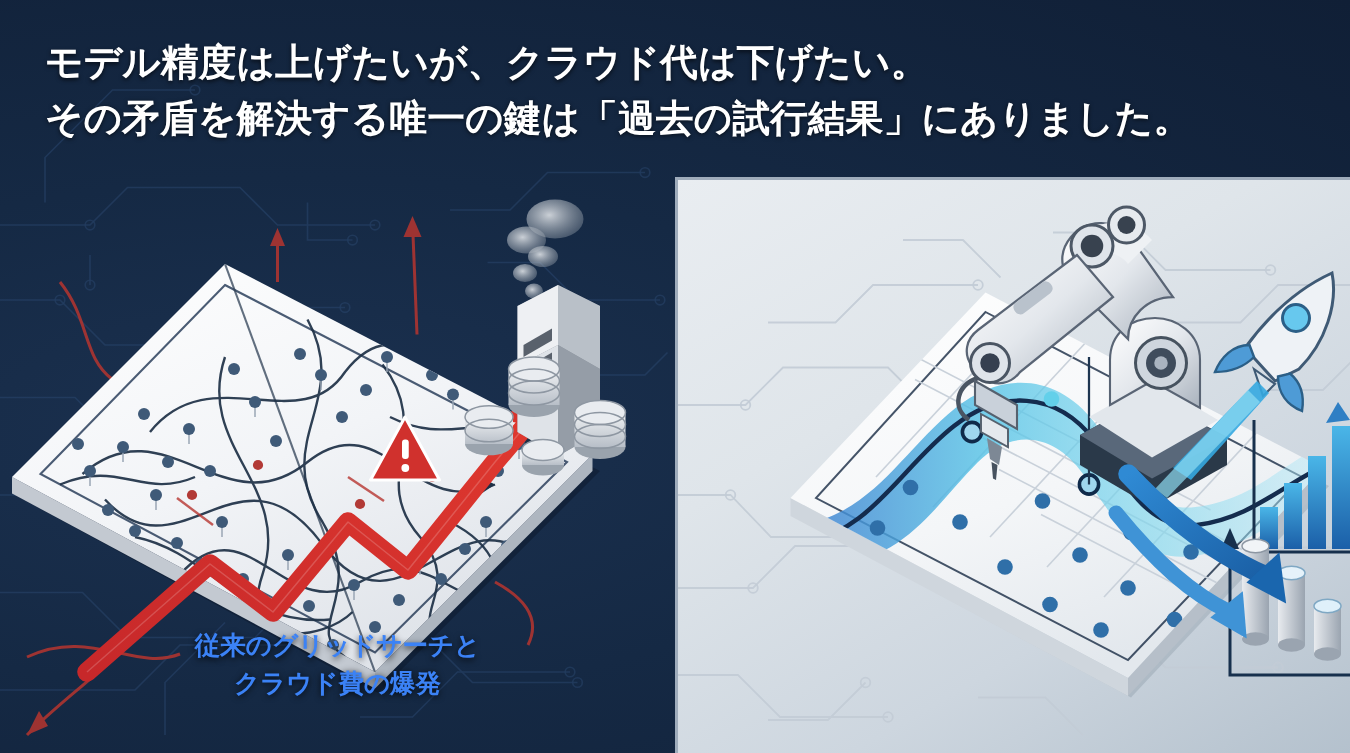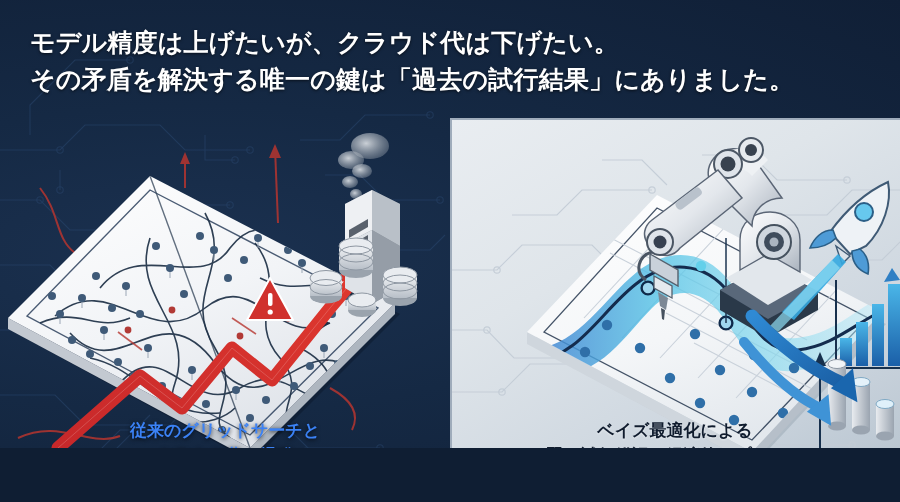--- a/index.html
+++ b/index.html
@@ -1,18 +1,18 @@
 <!DOCTYPE html>
 <html><head>
 <meta charset="utf-8">
 <style>
   html,body{margin:0;padding:0;background:#0f1e33;}
   *{box-sizing:border-box;}
   .stage{
-    position:relative;width:900px;height:448px;overflow:hidden;
+    position:relative;width:900px;height:502px;overflow:hidden;
     font-family:"Liberation Sans","DejaVu Sans",sans-serif;
     background:#13253f;
   }
   
   .bg-dark{position:absolute;inset:0;
     background:
       radial-gradient(ellipse at 22% 58%, #1b3150 0%, #152944 42%, #101f36 100%);
   }
   .circuit-dark{position:absolute;inset:0;opacity:.55;}
   
@@ -528,16 +528,14 @@
         <path d="M300,196 C330,228 360,250 392,264" fill="none" stroke="url(#arrBlue)" stroke-width="13" stroke-linecap="round"></path>
         <polygon points="412,276 382,276 392,248" fill="#1a66ae" transform="rotate(28 396 266)"></polygon>
         <path d="M292,222 C318,254 342,276 368,288" fill="none" stroke="#3f93d6" stroke-width="10" stroke-linecap="round"></path>
         <polygon points="386,300 358,300 368,274" fill="#3f93d6" transform="rotate(30 372 290)"></polygon>
       </g>
     </svg>
   </div>
 
   <div class="capt capt-l">従来のグリッドサーチと
 クラウド費の爆発</div>
-  <div class="capt capt-r">ベイズ最適化による
-賢い試行錯誤と経済的アプローチ</div>
 
 </div>
 
 </body></html>

